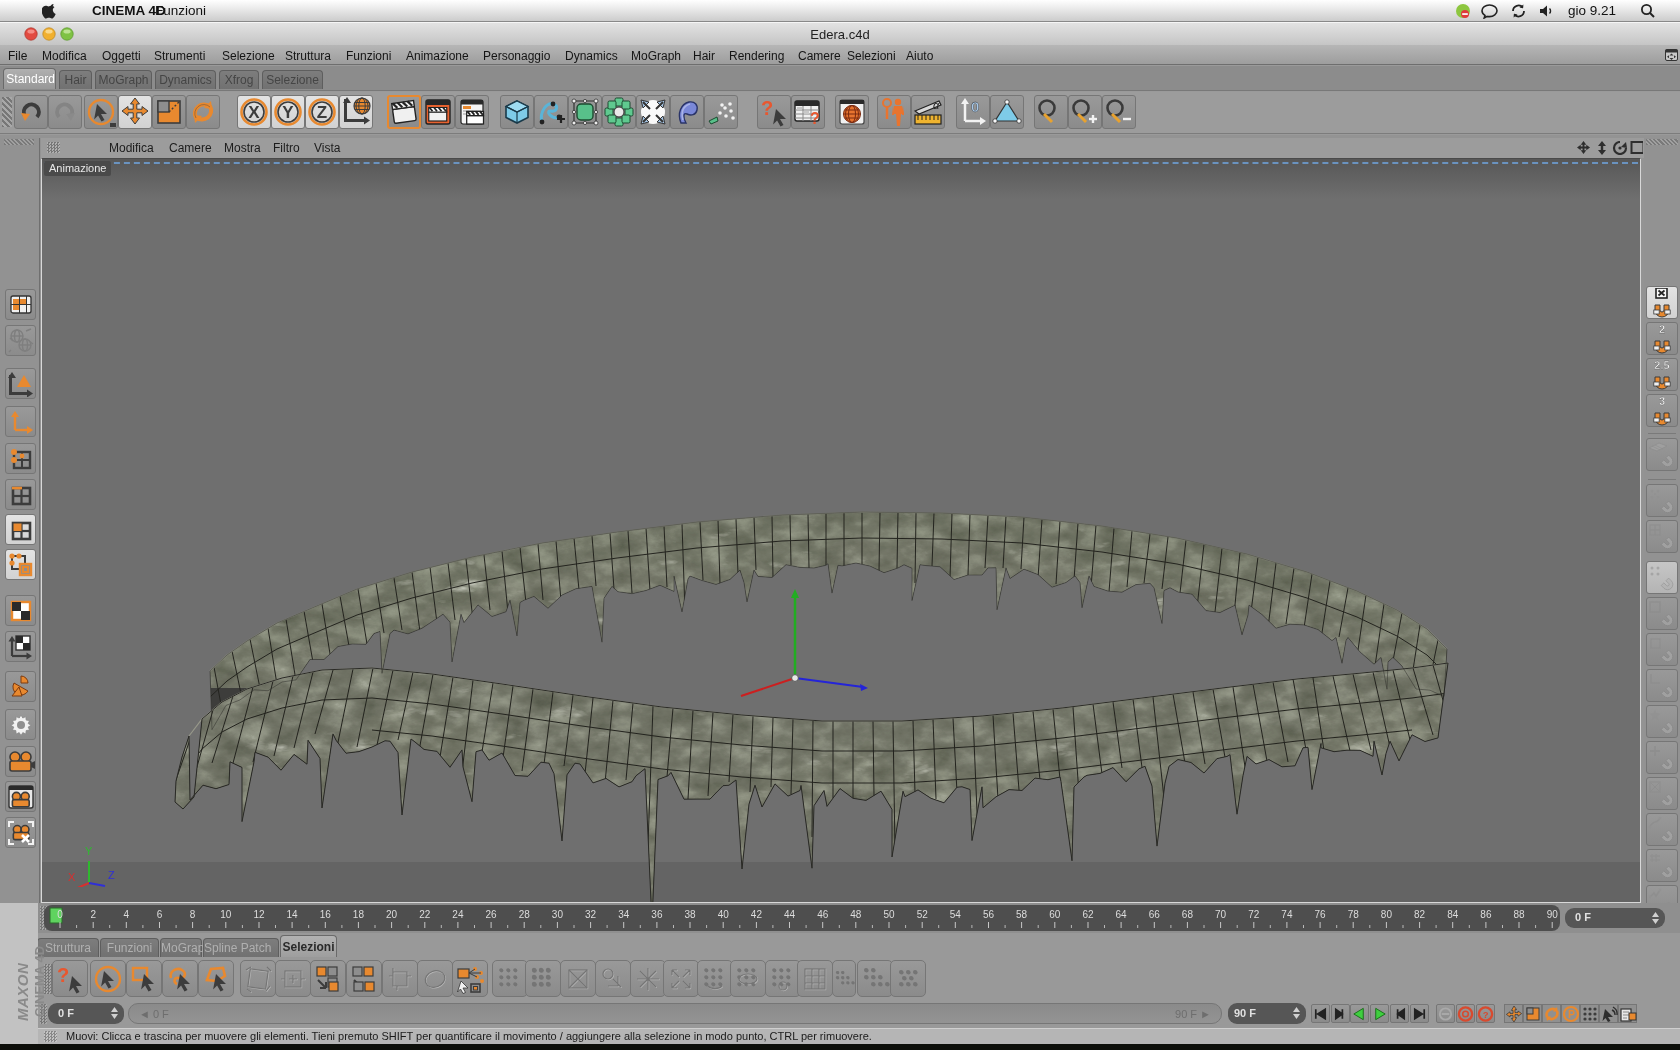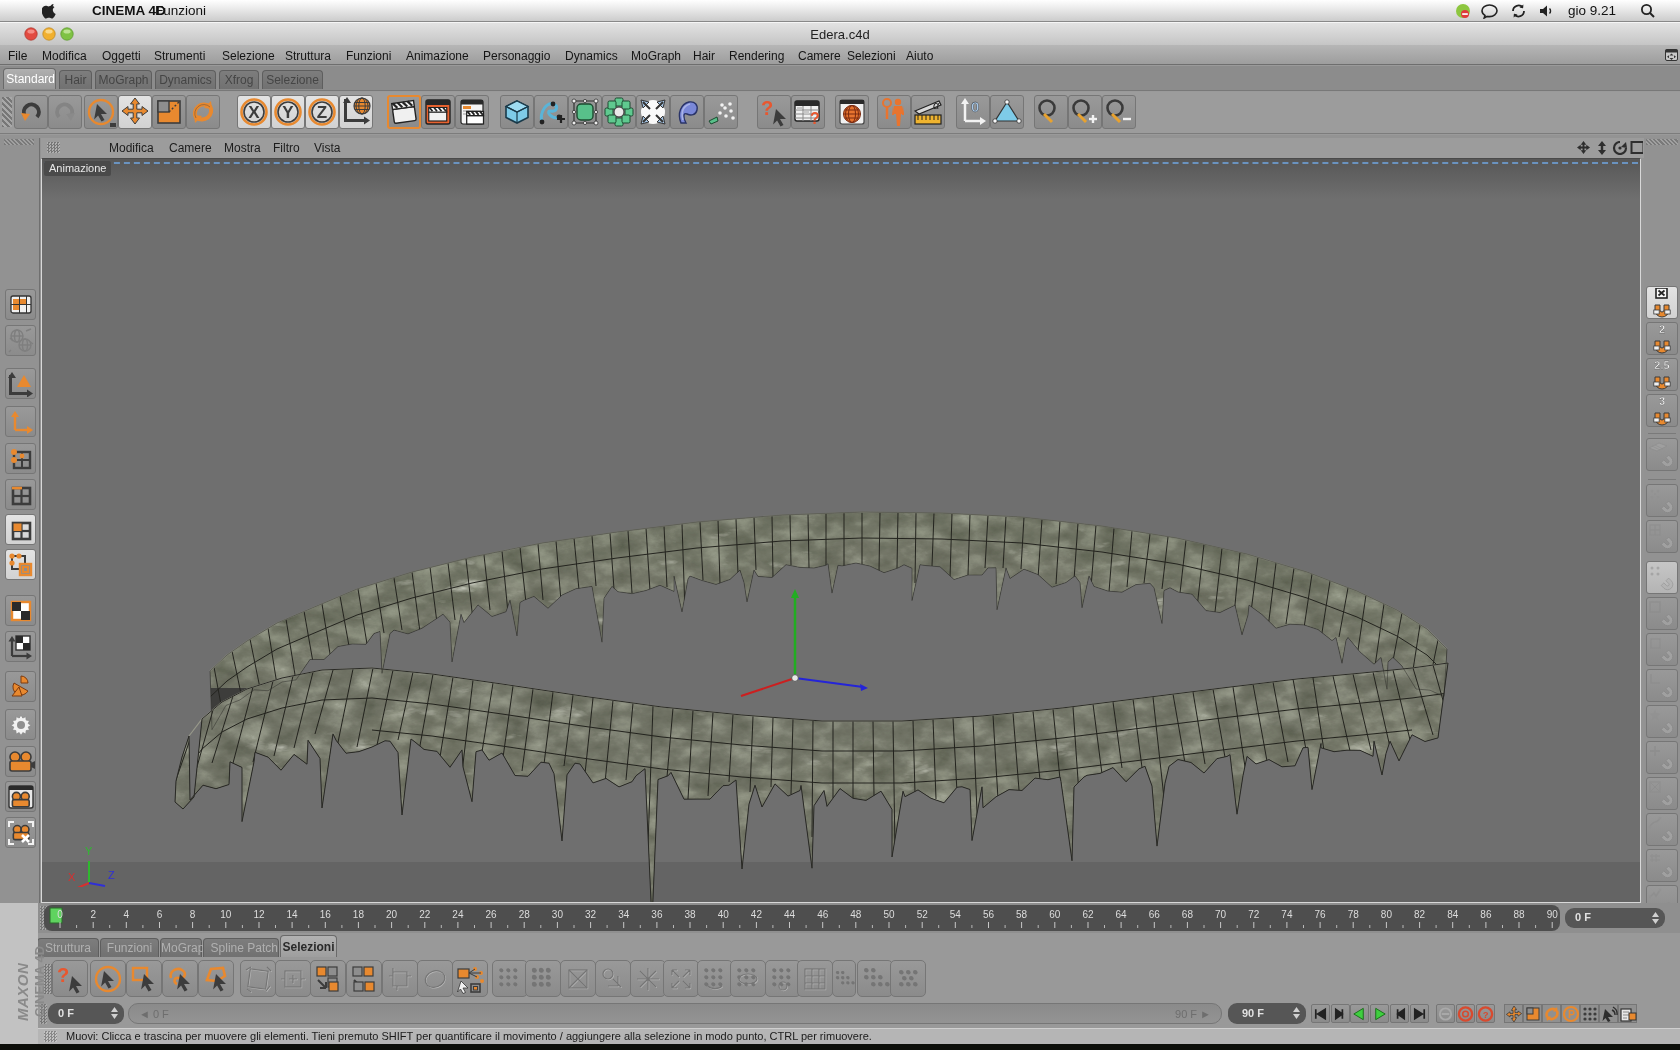--- a/index.html
+++ b/index.html
@@ -989,21 +989,21 @@
       <text x="1508.2" y="13" font-size="10" fill="#dcdcdc" text-anchor="middle">90</text>
     </svg>
 <div class="abs" style="left:1565px;top:5px;width:100px;height:20px;background:#565656;border-radius:9px;color:#e0e0e0;font-size:11px;font-weight:bold;padding:3px 0 0 10px">0 F<svg width="9" height="12" style="position:absolute;right:5px;top:4px">
         <path d="M4.5 0 l3.5 5 h-7z M4.5 12 l-3.5-5 h7z" fill="#d0d0d0"></path>
       </svg></div>
 </div>
 <div class="abs" style="left:0;top:933px;width:1680px;height:25px;background:#999">
     <div class="abs" style="left:37px;top:5px;width:62px;height:19px;background:linear-gradient(#7d7d7d,#717171);border:1px solid #5e5e5e;border-bottom:none;border-radius:4px 4px 0 0;color:#b0b0b0;font-size:12px;text-align:center;padding-top:2px">Struttura</div>
     <div class="abs" style="left:100px;top:5px;width:59px;height:19px;background:linear-gradient(#7d7d7d,#717171);border:1px solid #5e5e5e;border-bottom:none;border-radius:4px 4px 0 0;color:#b0b0b0;font-size:12px;text-align:center;padding-top:2px">Funzioni</div>
     <div class="abs" style="left:160px;top:5px;width:42px;height:19px;background:linear-gradient(#7d7d7d,#717171);border:1px solid #5e5e5e;border-bottom:none;border-radius:4px 4px 0 0;color:#b0b0b0;font-size:12px;text-align:center;padding-top:2px">MoGraph</div>
-    <div class="abs" style="left:203px;top:5px;width:76px;height:19px;background:linear-gradient(#7d7d7d,#717171);border:1px solid #5e5e5e;border-bottom:none;border-radius:4px 4px 0 0;color:#b0b0b0;font-size:12px;text-align:right;padding-top:2px">Spline Patch</div>
+    <div class="abs" style="left:203px;top:5px;width:76px;height:19px;background:linear-gradient(#7d7d7d,#717171);border:1px solid #5e5e5e;border-bottom:none;border-radius:4px 4px 0 0;color:#b0b0b0;font-size:12px;text-align:left;padding-top:2px">Spline Patch</div>
     <div class="abs" style="left:280px;top:2px;width:57px;height:22px;background:linear-gradient(#b2b2b2,#9e9e9e);border:1px solid #6a6a6a;border-bottom:none;border-radius:4px 4px 0 0;color:#2a2a2a;font-weight:bold;font-size:12px;text-align:center;padding-top:4px">Selezioni</div>
   </div>
 <div class="abs" style="left:0;top:958px;width:1680px;height:42px;background:#999">
     <div class="abs" style="left:44px;top:6px;width:8px;height:30px;background:repeating-conic-gradient(#777 0 25%,#a8a8a8 0 50%) 0 0/3px 3px"></div>
     <div class="btn" style="left:52px;top:2px;width:36px;height:37px;border-radius:5px">
       <svg width="30" height="30" viewBox="0 0 30 30" style="" xmlns="http://www.w3.org/2000/svg">
         <text x="2" y="18" font-size="20" font-weight="bold" fill="#e8572f">?</text>
         <path d="M15 14 l10 10 h-6 l3.5 6 -3 1.6 -3.4-6 -4 4z" fill="#3c3c3c" transform="translate(2,-2)"></path>
       </svg>
     </div>
@@ -1413,21 +1413,21 @@
   </div>
 <div class="abs" style="left:0;top:1000px;width:1680px;height:28px;background:#999">
     <div class="abs" style="left:40px;top:4px;width:7px;height:20px;background:repeating-conic-gradient(#777 0 25%,#a8a8a8 0 50%) 0 0/3px 3px"></div>
     <div class="abs" style="left:48px;top:3px;width:76px;height:21px;background:#565656;border-radius:9px;color:#e0e0e0;font-size:11px;font-weight:bold;padding:4px 0 0 10px">0 F<svg width="9" height="12" style="position:absolute;right:5px;top:4px">
         <path d="M4.5 0 l3.5 5 h-7z M4.5 12 l-3.5-5 h7z" fill="#d0d0d0"></path>
       </svg></div>
     <div class="abs" style="left:128px;top:3px;width:1094px;height:21px;background:linear-gradient(#8a8a8a,#949494);border:1px solid #767676;border-radius:10px;color:#6e6e6e;font-size:11px;font-weight:normal">
 <span class="abs" style="left:10px;top:4px">◄ 0 F</span>
       <span class="abs" style="right:10px;top:4px">90 F ►</span>
     </div>
-    <div class="abs" style="left:1228px;top:3px;width:78px;height:21px;background:#565656;border-radius:9px;color:#e0e0e0;font-size:11px;font-weight:bold;padding:4px 0 0 14px">90 F<svg width="9" height="12" style="position:absolute;right:5px;top:4px">
+    <div class="abs" style="left:1228px;top:3px;width:78px;height:21px;background:#565656;border-radius:9px;color:#e0e0e0;font-size:11px;font-weight:bold;padding:4px 0 0 6px">90 F<svg width="9" height="12" style="position:absolute;right:5px;top:4px">
         <path d="M4.5 0 l3.5 5 h-7z M4.5 12 l-3.5-5 h7z" fill="#d0d0d0"></path>
       </svg></div>
     <div class="btn" style="left:1311px;top:4px;width:19px;height:19px;border-radius:2px">
       <svg width="18" height="18" viewBox="0 0 18 18" style="" xmlns="http://www.w3.org/2000/svg">
         <path d="M4 4 v10 M14 4 v10 L6 9z" stroke="#222" stroke-width="1.8" fill="#222"></path>
       </svg>
     </div>
     <div class="btn" style="left:1330.7px;top:4px;width:19px;height:19px;border-radius:2px">
       <svg width="18" height="18" viewBox="0 0 18 18" style="" xmlns="http://www.w3.org/2000/svg">
         <path d="M11 4 v10 M11 9 L4 4 v10z" stroke="#222" stroke-width="1.8" fill="#222"></path>

